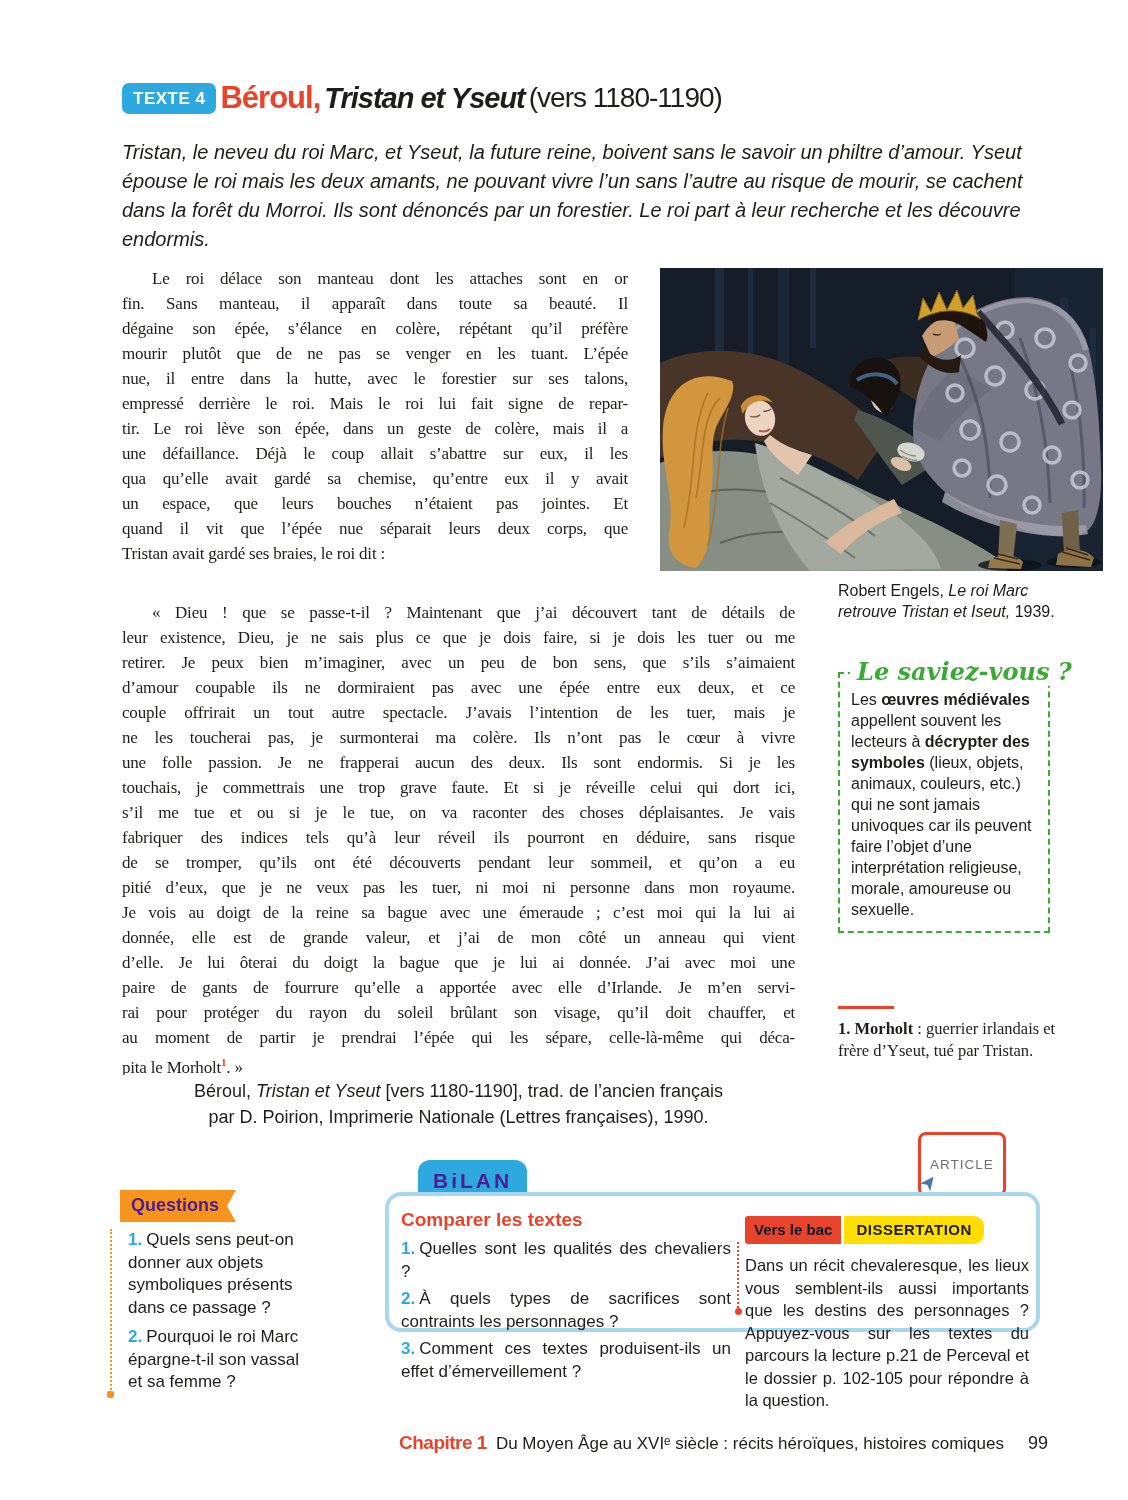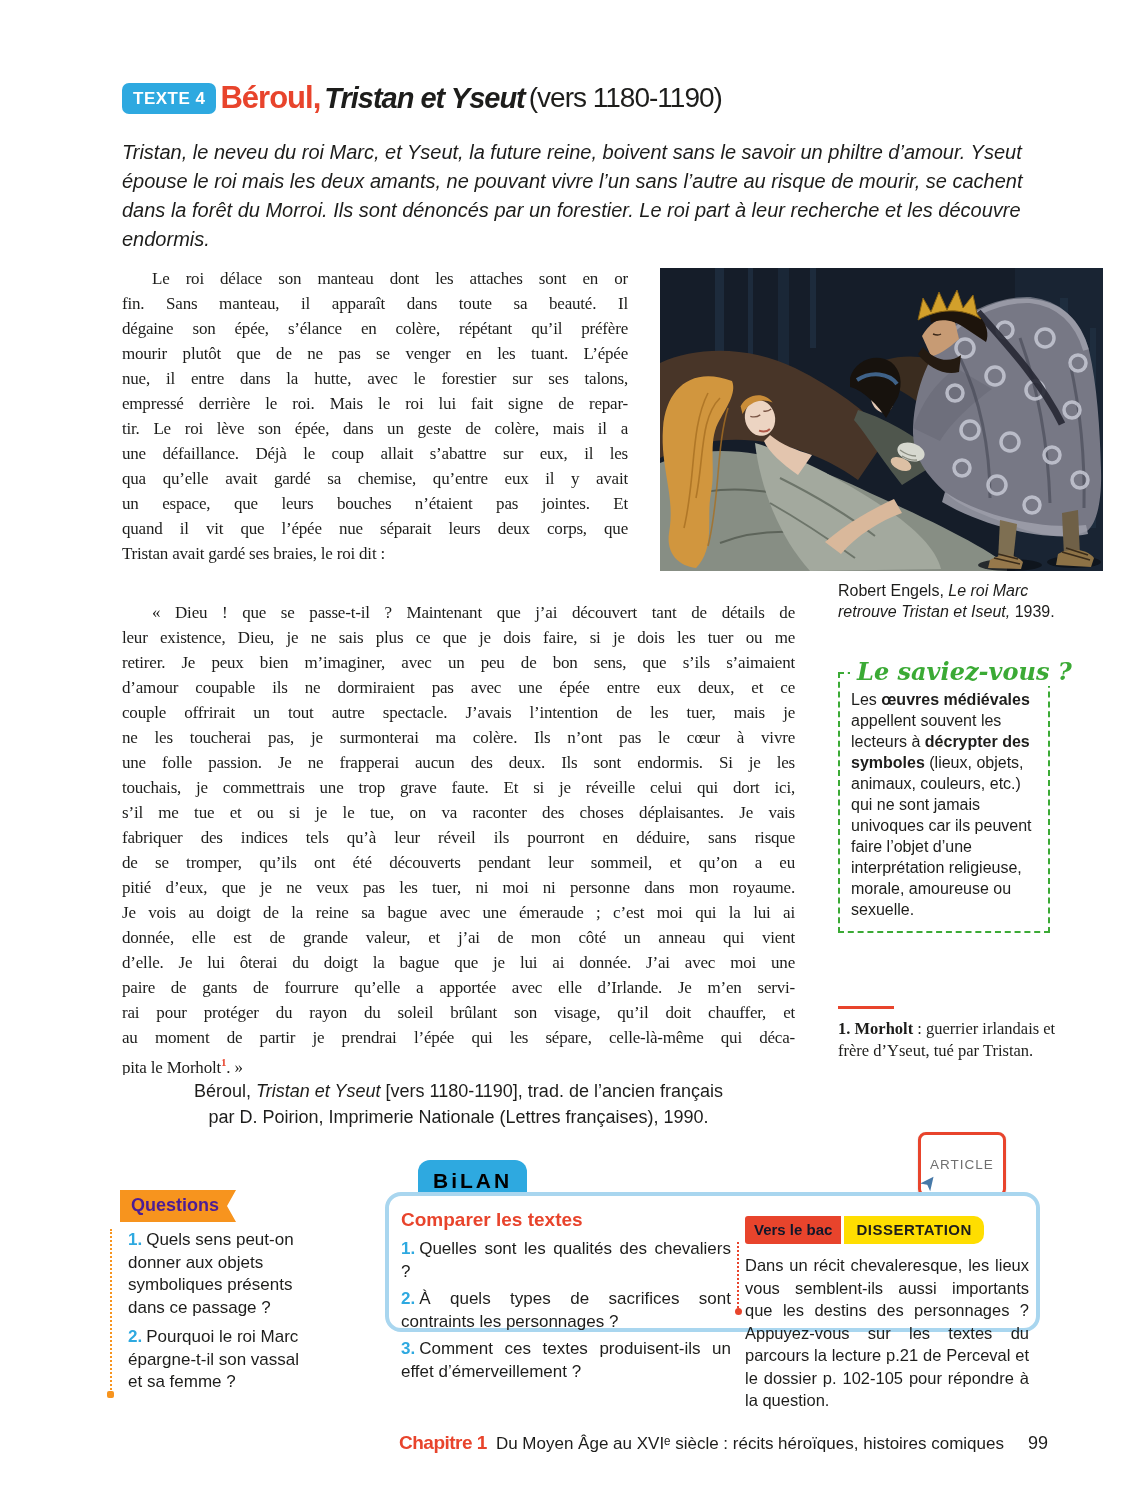--- a/index.html
+++ b/index.html
@@ -68,21 +68,21 @@
   .q-banner{display:inline-block;margin-left:10px;background:var(--orange,#F7941E);color:#4c1d95;
     font-weight:bold;font-size:18px;padding:5px 17px 6px 11px;
     clip-path:polygon(0 0,100% 0,calc(100% - 9px) 50%,100% 100%,0 100%);}
   .q-body{margin-top:7px;border-left:2px dotted var(--orange,#F7941E);padding-left:16px;position:relative;}
   .q-body::after{content:"";position:absolute;left:-5px;bottom:-4px;width:7px;height:7px;
     background:var(--orange,#F7941E);border-radius:2px;}
   .q-item{font-size:17px;line-height:22.5px;margin-bottom:7px;}
   .num-blue{color:var(--blue,#2EA9E0);font-weight:bold;margin-right:4px;}
 
   
-  .bilan-tab{position:absolute;left:418px;top:1160px;background:var(--blue,#2EA9E0);color:#000000;
+  .bilan-tab{position:absolute;left:418px;top:1160px;background:var(--blue,#2EA9E0);color:#4c1d95;
     font-weight:bold;font-size:21px;letter-spacing:3px;padding:9px 15px 12px;border-radius:12px 12px 0 0;}
   .bilan-box{position:absolute;left:385px;top:1192px;width:655px;height:140px;background:#fff;
     border:4px solid var(--lightblue,#A9D6EF);border-radius:16px;}
   .compare{position:absolute;left:12px;top:13px;width:330px;}
   .compare-title{color:var(--red,#E8442C);font-weight:bold;font-size:19px;margin-bottom:6px;}
   .c-item{font-size:17px;line-height:23px;text-align:justify;margin-bottom:4px;}
   .bilan-divider{position:absolute;left:348px;top:46px;bottom:16px;border-left:2px dotted var(--red,#E8442C);}
   .bilan-divider::after{content:"";position:absolute;left:-4px;bottom:-3px;width:7px;height:7px;
     background:var(--red,#E8442C);border-radius:50%;}
   .bac{position:absolute;left:356px;top:20px;width:284px;}

